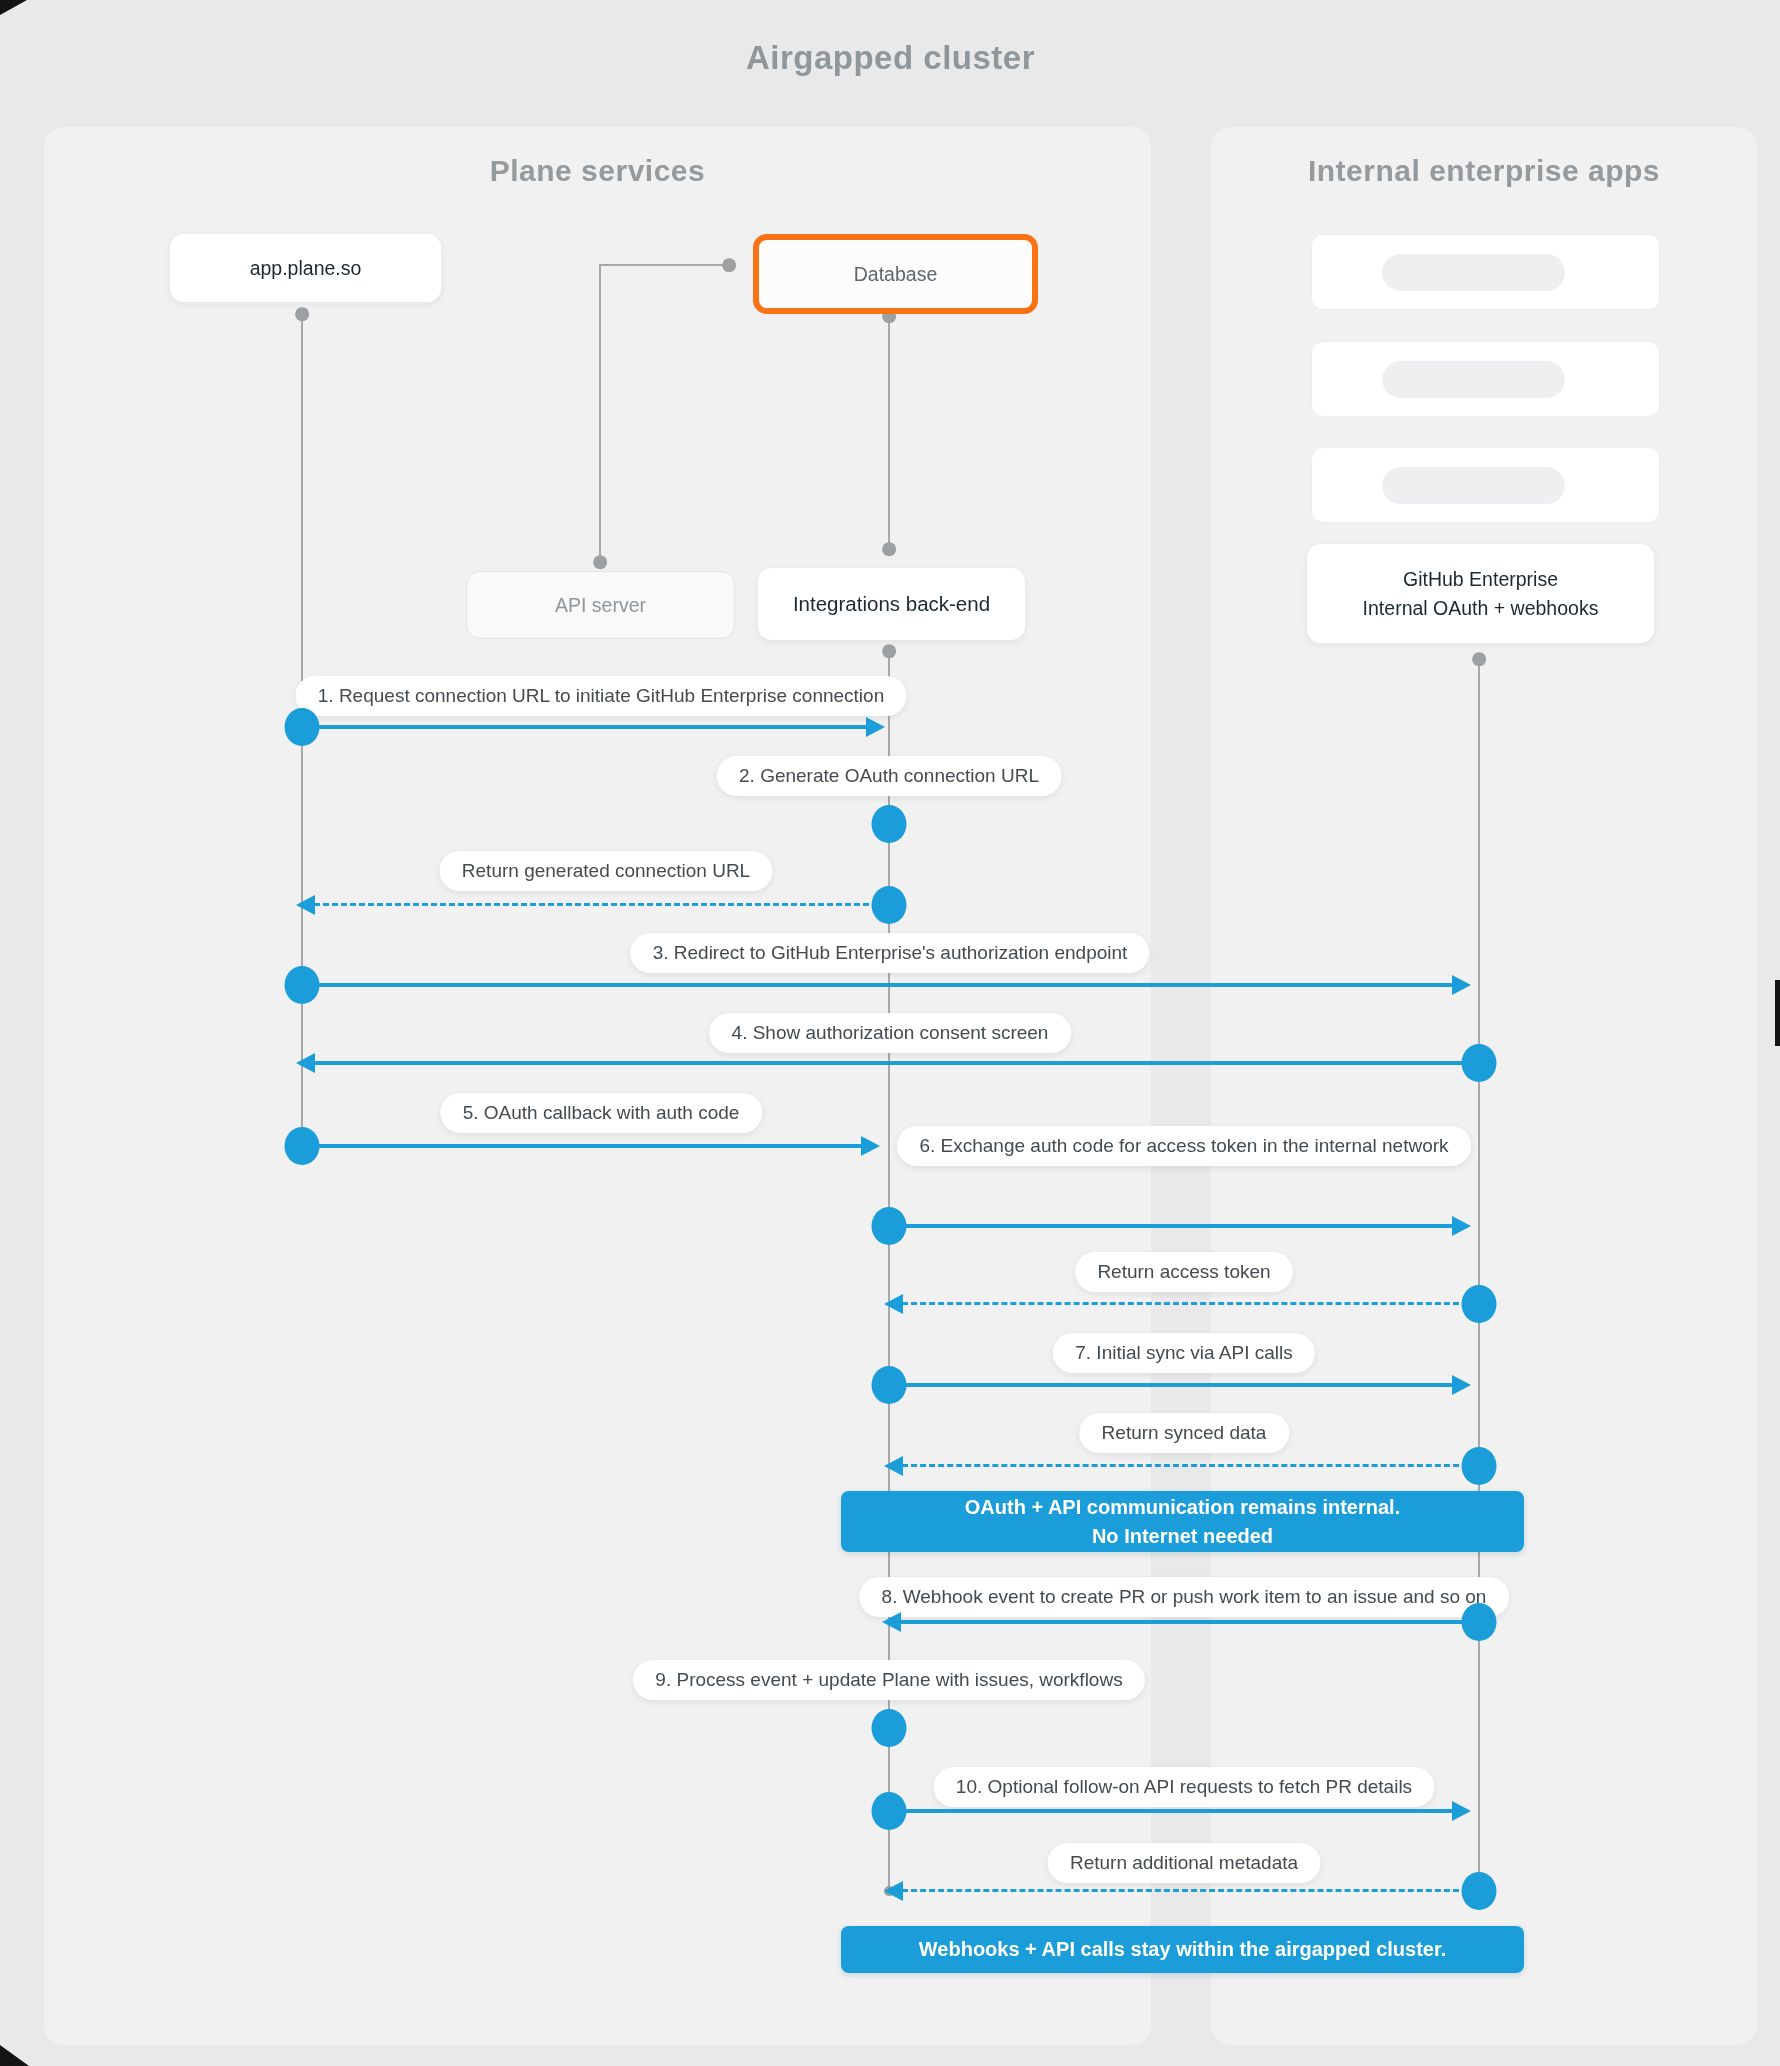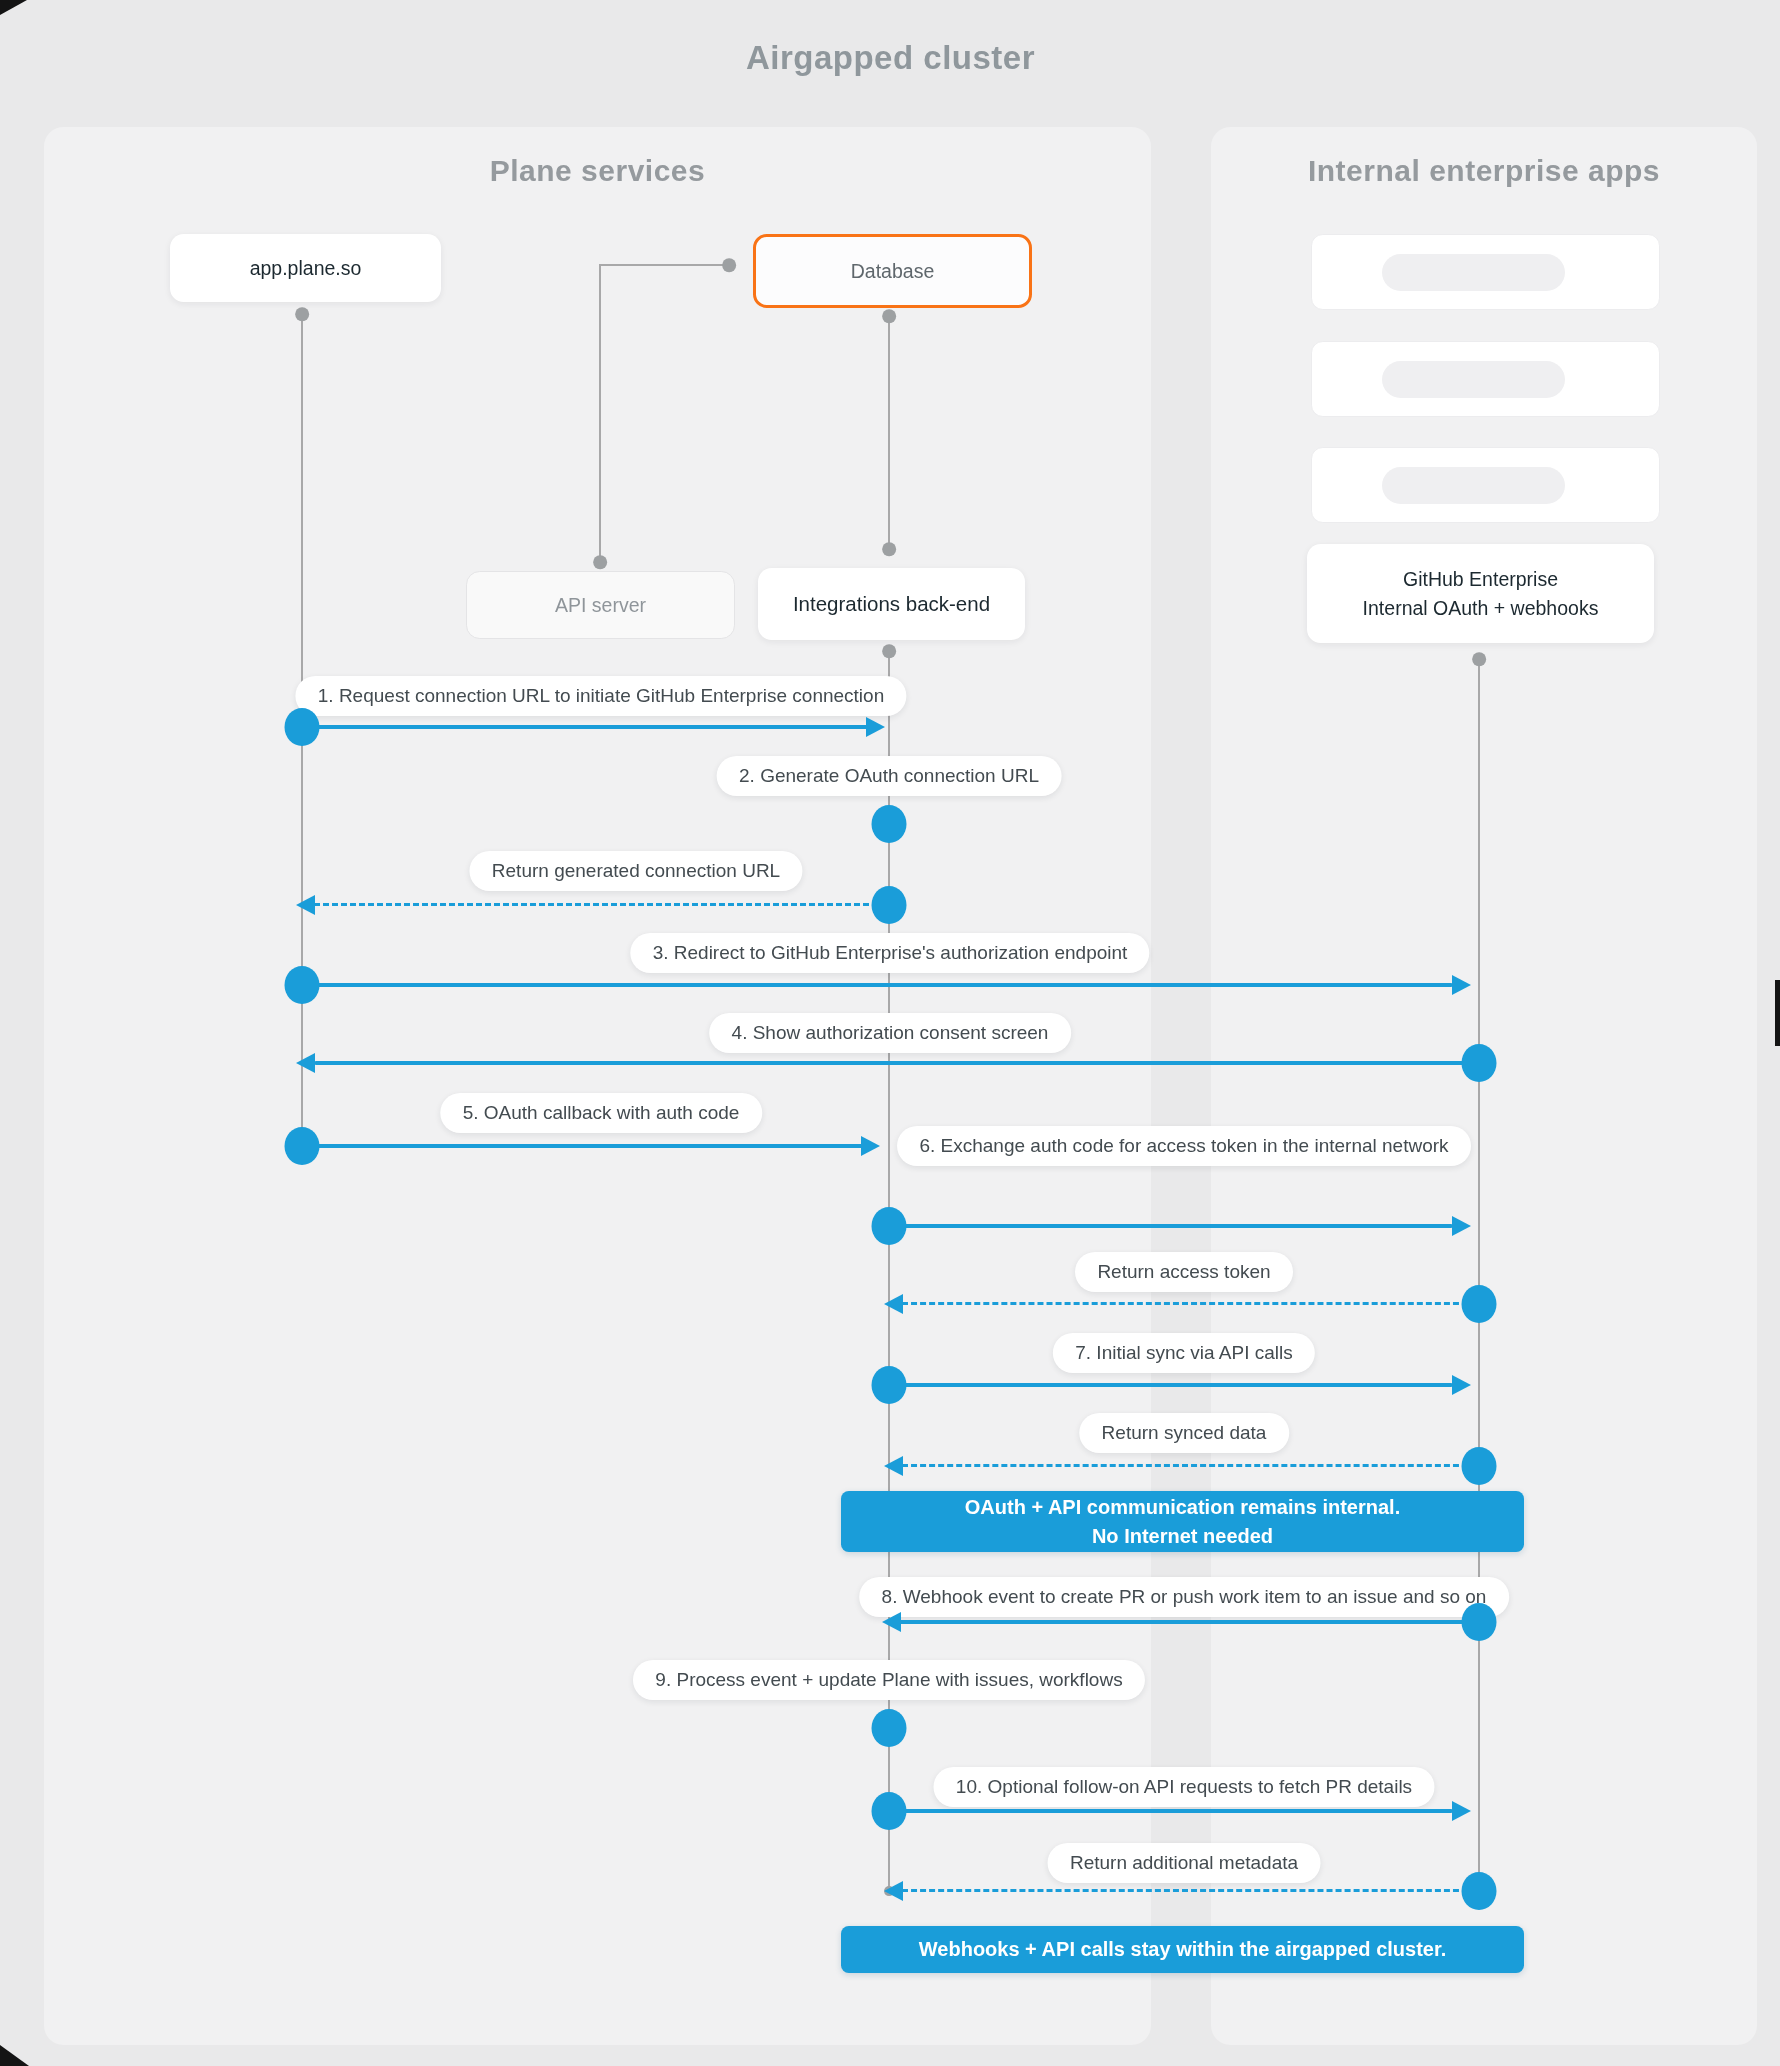--- a/index.html
+++ b/index.html
@@ -10,21 +10,21 @@
   .panel-title{position:absolute;top:151px;height:39px;display:flex;align-items:center;justify-content:center;
     font-size:30px;font-weight:600;color:#959a9e;letter-spacing:0.5px;}
 
   .page-title{position:absolute;top:39px;left:0;width:1781px;text-align:center;
     font-size:33px;font-weight:600;color:#8f979c;letter-spacing:0.5px;}
 
   .node{position:absolute;display:flex;align-items:center;justify-content:center;text-align:center;
     border-radius:13.7px;font-size:19.5px;color:#1c2930;}
   .node.solid-white{background:#ffffff;box-shadow:0 2px 7.8px rgba(30,35,40,.07);font-weight:500;}
   .node.ghost{background:rgba(255,255,255,.55);border:1px solid #e4e4e6;color:#8f959a;}
-  .node.ghost-dark{background:#fcfcfd;border:3px solid #f97316;color:#5f676c;}
+  .node.ghost-dark{background:#fcfcfd;border:6px solid #f97316;color:#5f676c;}
 
   .ph-card{position:absolute;left:1311px;width:347px;height:74px;background:#ffffff;border:1px solid #ececee;
     border-radius:11.7px;display:flex;align-items:center;}
   .ph-bar{margin-left:70px;width:183px;height:37px;border-radius:18.5px;background:#efeff1;}
 
   .lifeline{position:absolute;width:2px;background:#a8a8a9;}
   .hconn{position:absolute;height:2px;background:#a8a8a9;}
   .gdot{position:absolute;width:13.7px;height:13.7px;border-radius:50%;background:#9da0a2;transform:translate(-50%,-50%);}
   .gdot.small{width:9.8px;height:9.8px;}
 
@@ -104,21 +104,21 @@
     </div>
 
   <div class="pill" style="left:601px;top:676px;">1. Request connection URL to initiate GitHub Enterprise connection</div>
   <div class="sline" style="left:302px;top:725px;width:566px;"></div>
   <div class="ah-r" style="left:866px;top:727px;"></div>
   <div class="bdot" style="left:302px;top:727px;"></div>
 
   <div class="pill" style="left:889px;top:756px;">2. Generate OAuth connection URL</div>
   <div class="bdot" style="left:889px;top:824px;"></div>
 
-  <div class="pill" style="left:636px;top:851px;">Return generated connection URL</div>
+  <div class="pill" style="left:606px;top:851px;">Return generated connection URL</div>
   <div class="dline" style="left:314px;top:903px;width:564px;"></div>
   <div class="ah-l" style="left:296px;top:905px;"></div>
   <div class="bdot" style="left:889px;top:905px;"></div>
 
   <div class="pill" style="left:890px;top:933px;">3. Redirect to GitHub Enterprise's authorization endpoint</div>
   <div class="sline" style="left:302px;top:983px;width:1151px;"></div>
   <div class="ah-r" style="left:1452px;top:985px;"></div>
   <div class="bdot" style="left:302px;top:985px;"></div>
 
   <div class="pill" style="left:890px;top:1013px;">4. Show authorization consent screen</div>

